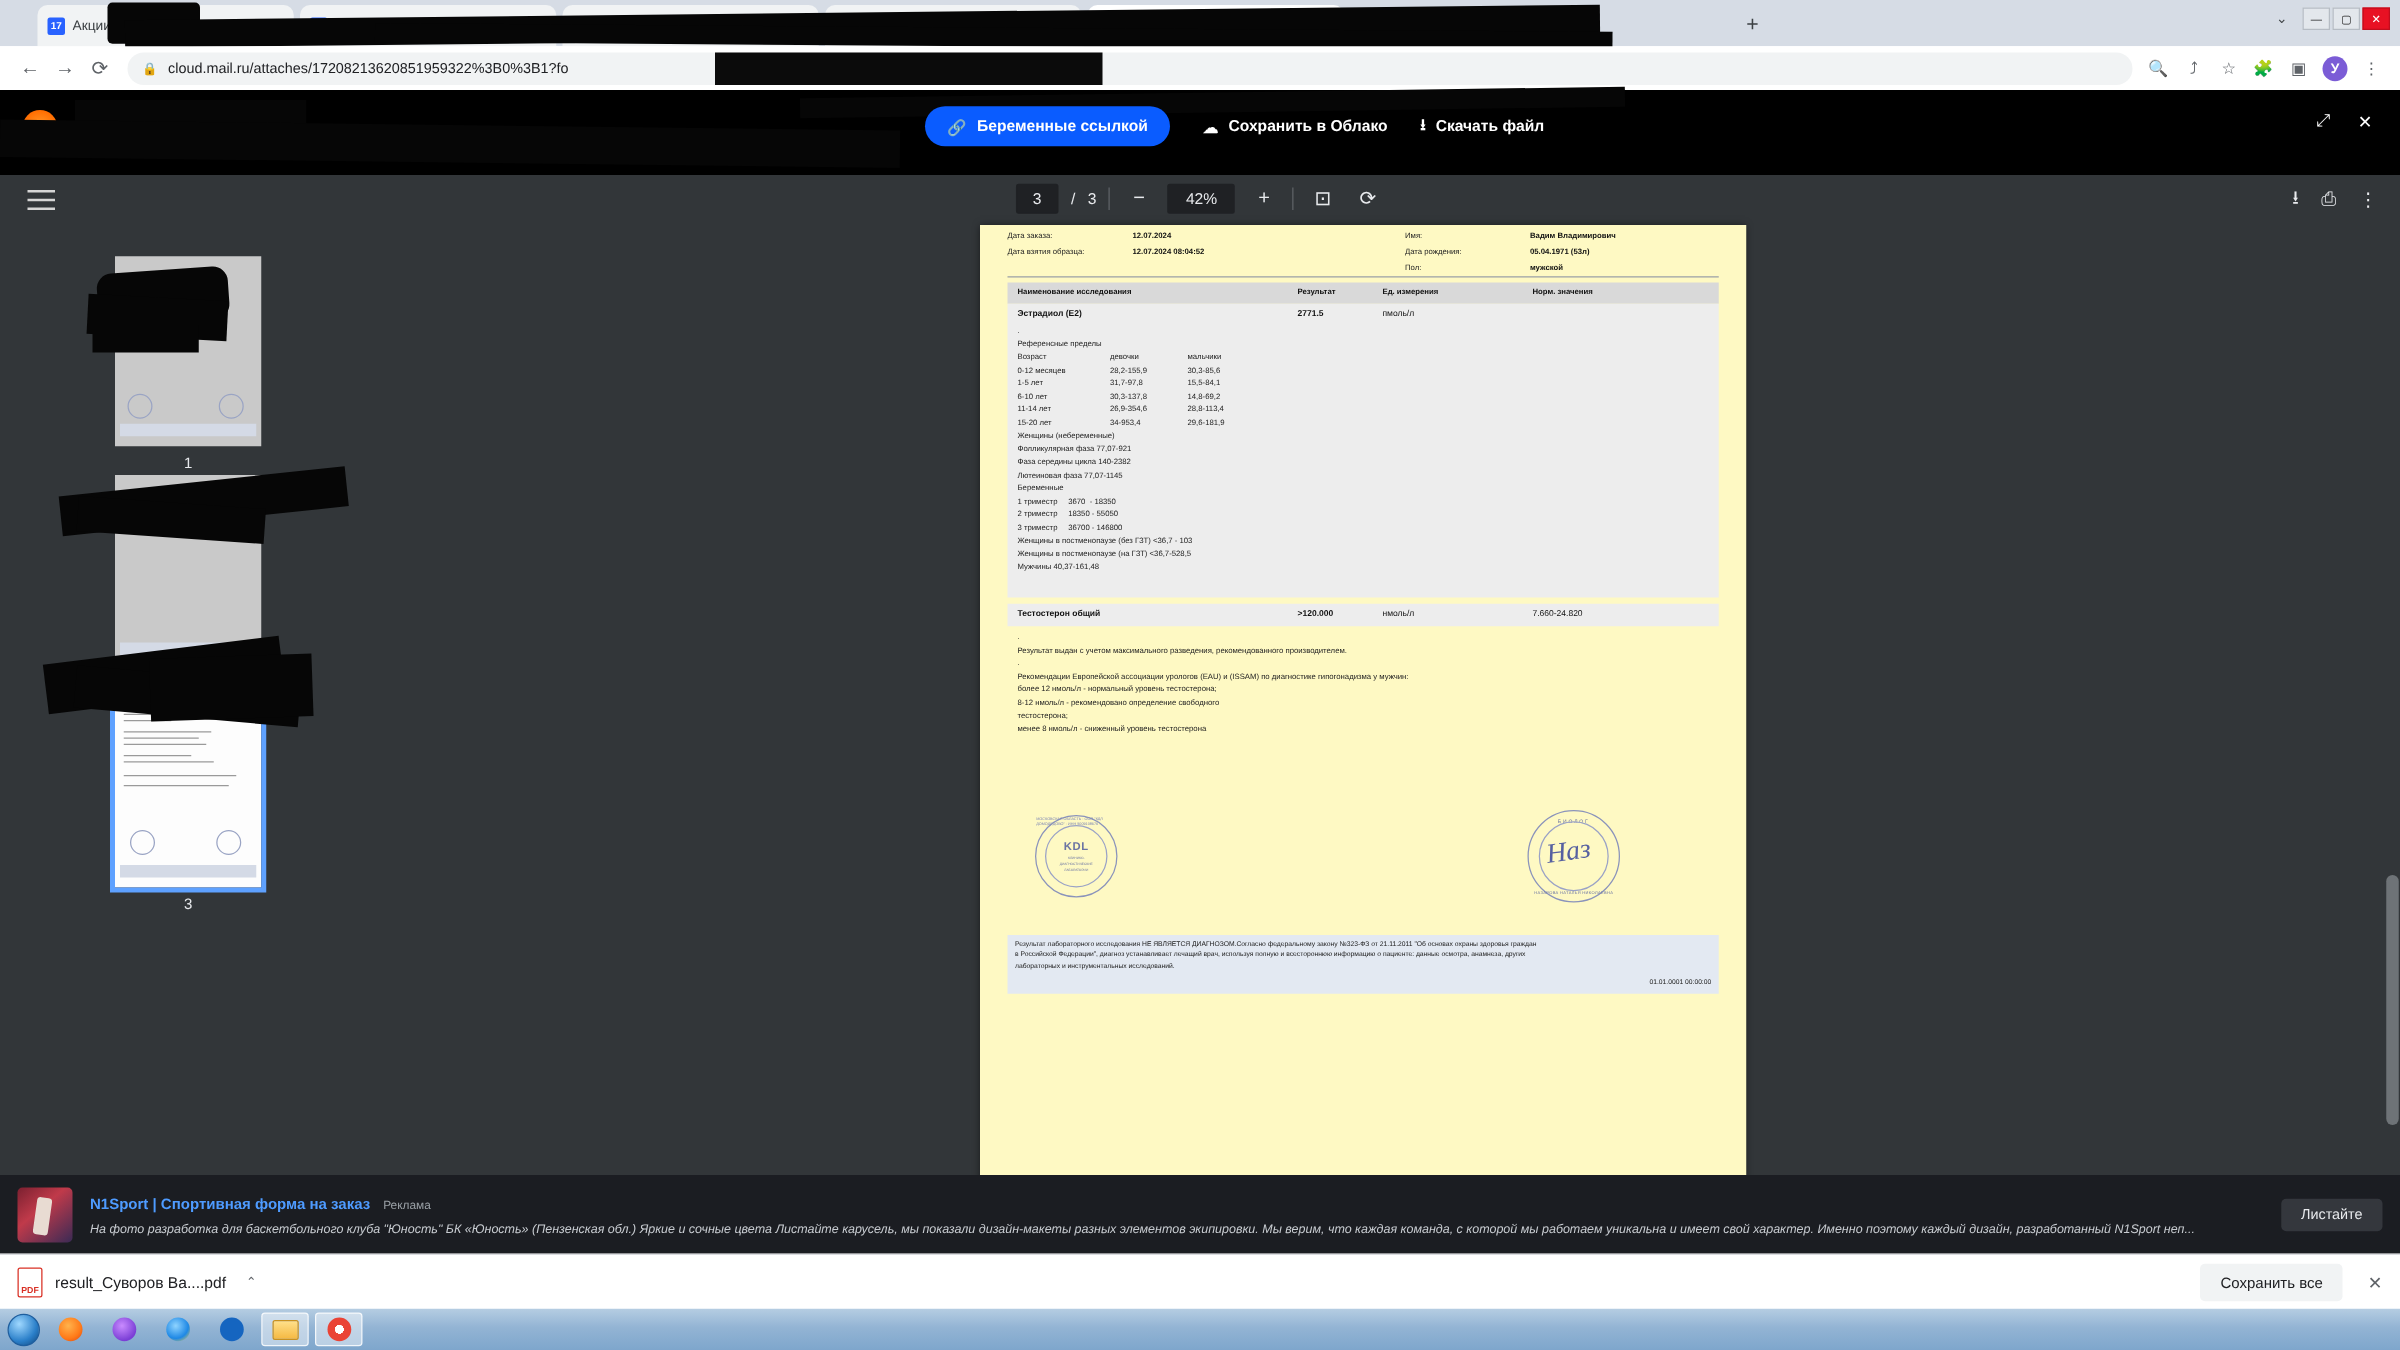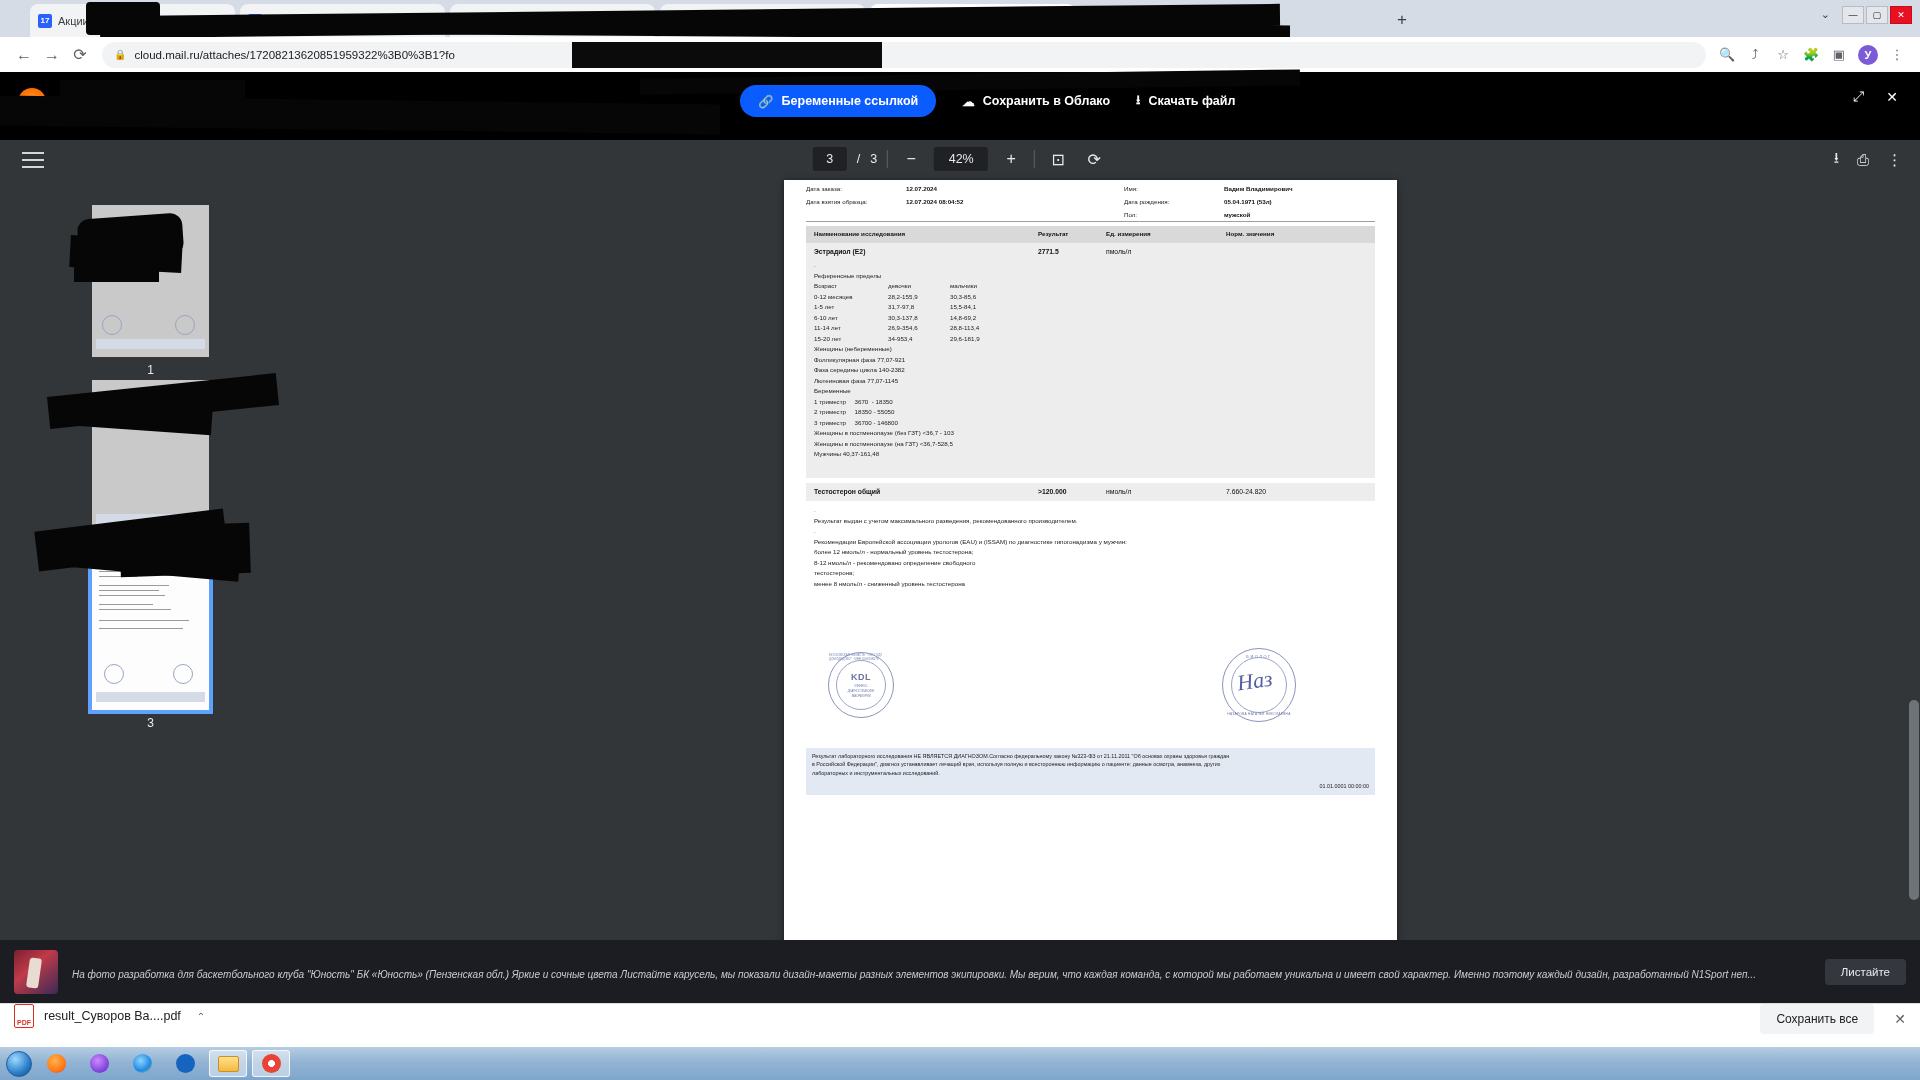--- a/index.html
+++ b/index.html
@@ -182,21 +182,21 @@
     position: absolute; left: 4px; right: 4px; bottom: 8px; height: 10px;
     background: #d4dae6;
   }
 
   
   .redact { position: absolute; background: #060606; }
 
   
   .pdfpage {
     position: absolute; left: 784px; top: 40px;
-    width: 613px; height: 795px; background: #ffffff;
+    width: 613px; height: 795px; background: #fef9c3;
     box-shadow: 0 1px 6px rgba(0,0,0,.55);
     font-size: 6.2px; color: #1b1b1b; line-height: 1.45;
   }
   .doc-headtable {
     position: absolute; left: 22px; top: 2px; right: 22px; height: 40px;
     border-bottom: 1px solid #9aa0a6;
   }
   .hrow { display: flex; font-size: 6.2px; line-height: 13px; }
   .hlabel { width: 100px; color: #222; }
   .hval { font-weight: bold; color: #111; }
@@ -323,21 +323,21 @@
   }
   .adbtn {
     flex: 0 0 auto; background: #34373d; color: #e8eaed;
     font-size: 11.5px; border-radius: 4px; padding: 7px 16px; margin-left: 16px;
   }
 
   
   .shelf {
     position: absolute; left: 0; top: 1003px; width: 1920px; height: 44px;
     background: #ffffff; border-top: 1px solid #dadce0;
-    display: flex; align-items: flex-start; padding: 0 14px;
+    display: flex; align-items: center; padding: 0 14px;
   }
   .dl-item { display: flex; align-items: center; gap: 10px; }
   .pdfico {
     width: 20px; height: 24px; background: #ffffff;
     border: 1.5px solid #d93025; border-radius: 2px;
     color: #d93025; font-size: 7px; font-weight: bold;
     display: flex; align-items: flex-end; justify-content: center;
     padding-bottom: 1px;
   }
   .dl-name { font-size: 12.5px; color: #202124; }
@@ -662,20 +662,24 @@
     </div>
 
     <div class="scrollbar">
       <div class="scrollthumb"></div>
     </div>
   </div>
 
   <div class="adbar">
     <div class="adimg"></div>
     <div class="adtext">
+      <div>
+        <span class="adtitle">N1Sport | Спортивная форма на заказ</span>
+        <span class="adlabel">Реклама</span>
+      </div>
       <div class="addesc">На фото разработка для баскетбольного клуба "Юность" БК «Юность» (Пензенская обл.) Яркие и сочные цвета Листайте карусель, мы показали дизайн-макеты разных элементов экипировки. Мы верим, что каждая команда, с которой мы работаем уникальна и имеет свой характер. Именно поэтому каждый дизайн, разработанный N1Sport неп...</div>
     </div>
     <div class="adbtn">Листайте</div>
   </div>
 
   <div class="shelf">
     <div class="dl-item">
       <span class="pdfico">PDF</span>
       <span class="dl-name">result_Суворов Ва....pdf</span>
       <span class="dl-caret">⌃</span>

